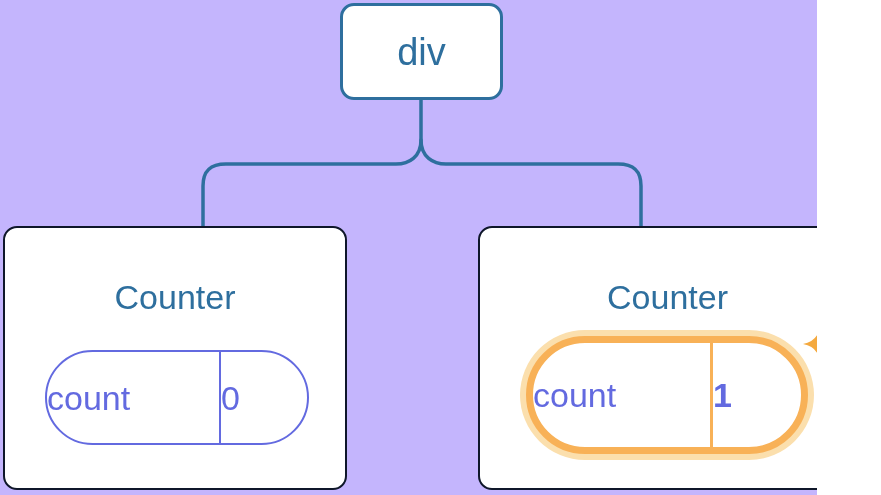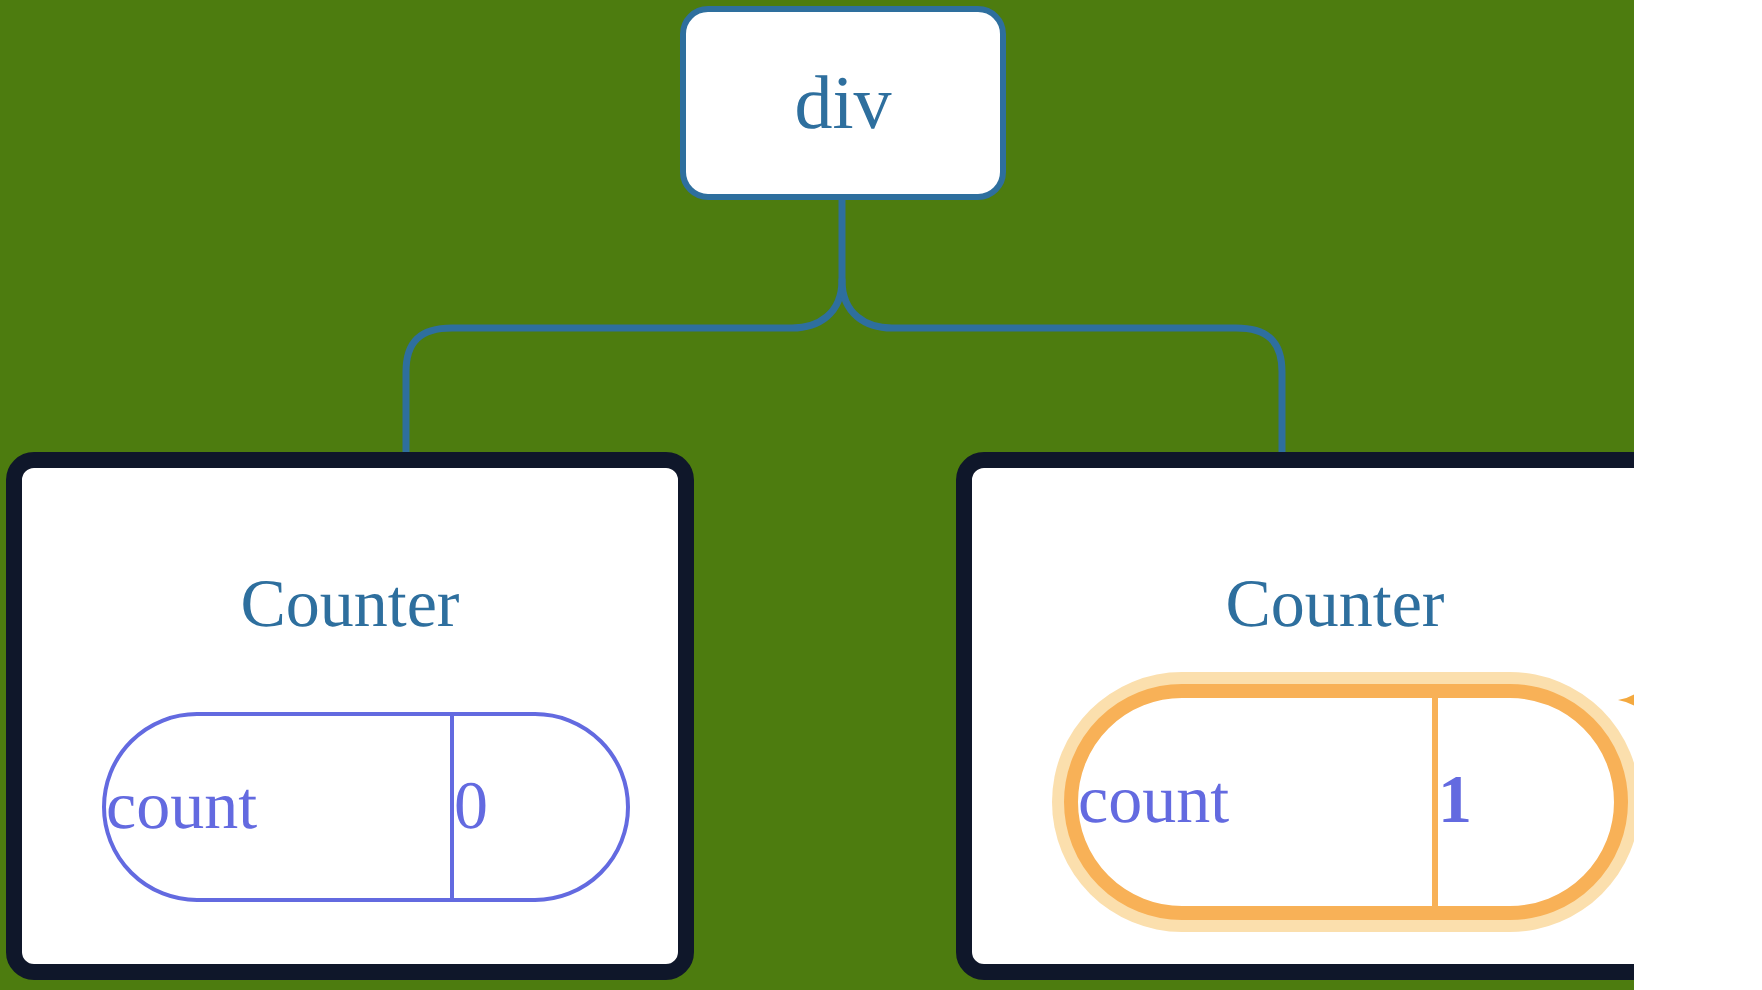--- a/index.html
+++ b/index.html
@@ -4,23 +4,22 @@
 <style>
   html, body {
     margin: 0;
     padding: 0;
     font-family: "Liberation Sans", sans-serif;
   }
   .canvas {
     position: relative;
     width: 817px;
     height: 495px;
-    background: #4d7c0f;
+    background: #c4b5fd;
     overflow: hidden;
-    font-family: Liberation Serif, serif;
   }
   .connector {
     position: absolute;
     left: 0;
     top: 0;
     pointer-events: none;
   }
   .root-node {
     position: absolute;
     left: 340px;
@@ -39,21 +38,21 @@
     color: #2e6f9e;
     font-size: 38px;
     font-weight: 500;
     line-height: 1;
   }
   .card {
     position: absolute;
     top: 226px;
     height: 264px;
     background: #ffffff;
-    border: 8px solid #0f172a;
+    border: 2px solid #0f172a;
     border-radius: 14px;
     box-sizing: border-box;
   }
   .card-left  { left: 3px;   width: 344px; }
   .card-right { left: 478px; width: 379px; }
   .card-title {
     position: absolute;
     left: 0;
     top: 52px;
     width: 100%;

